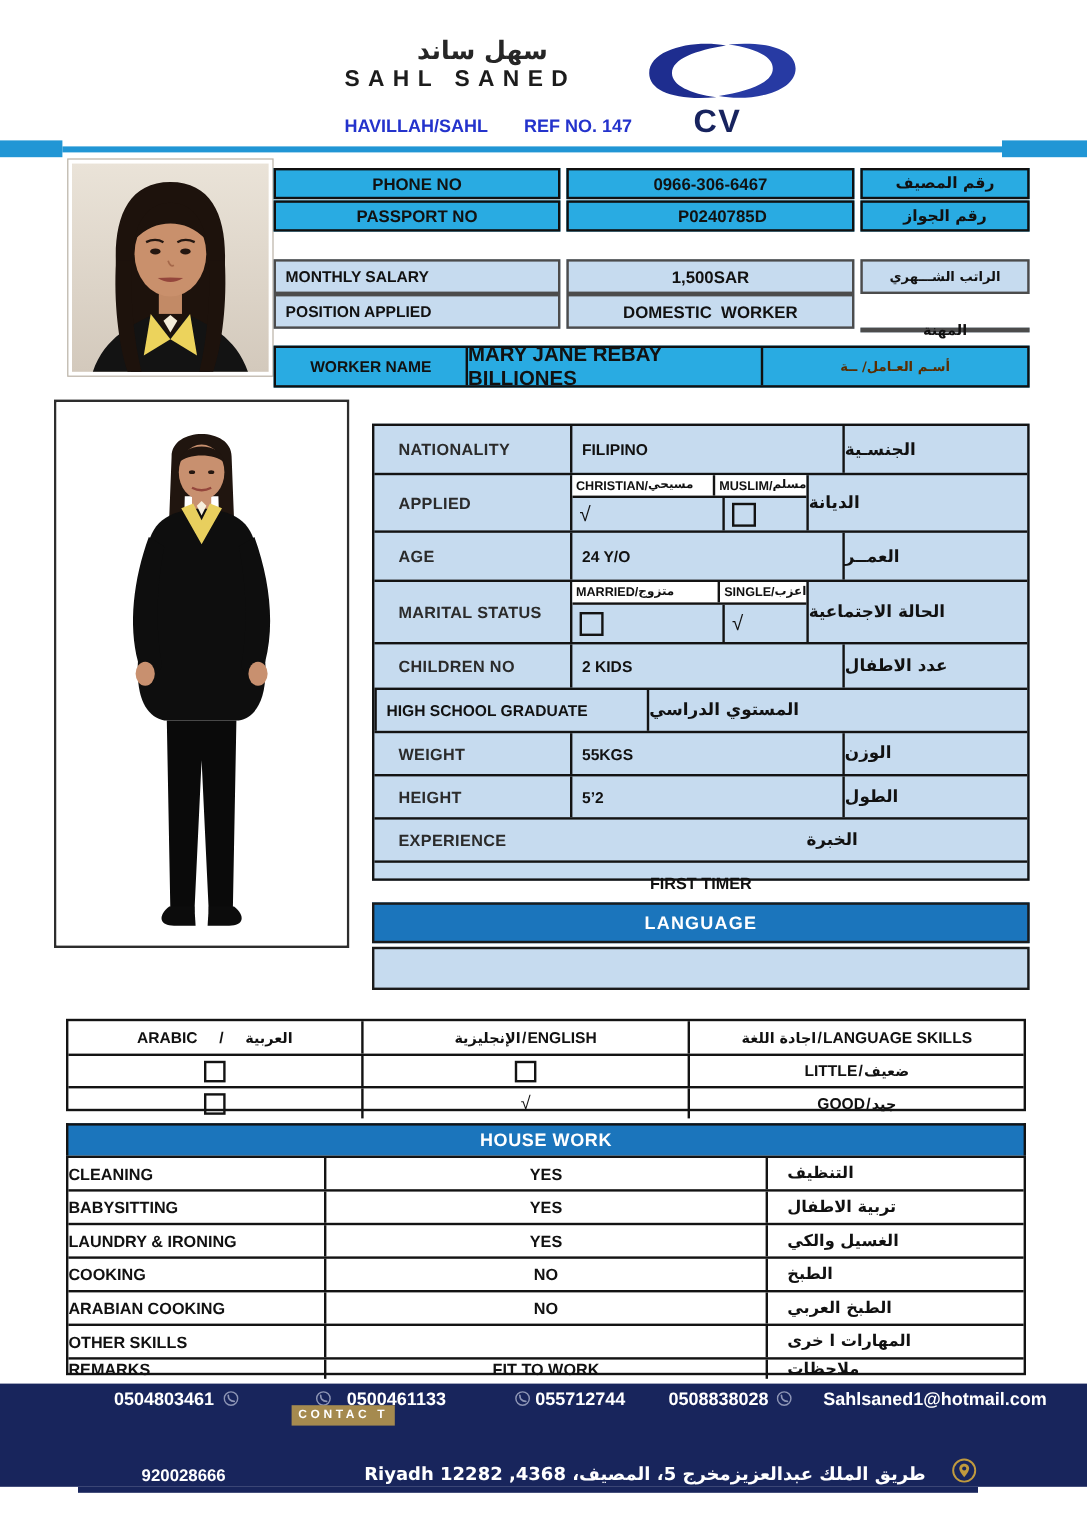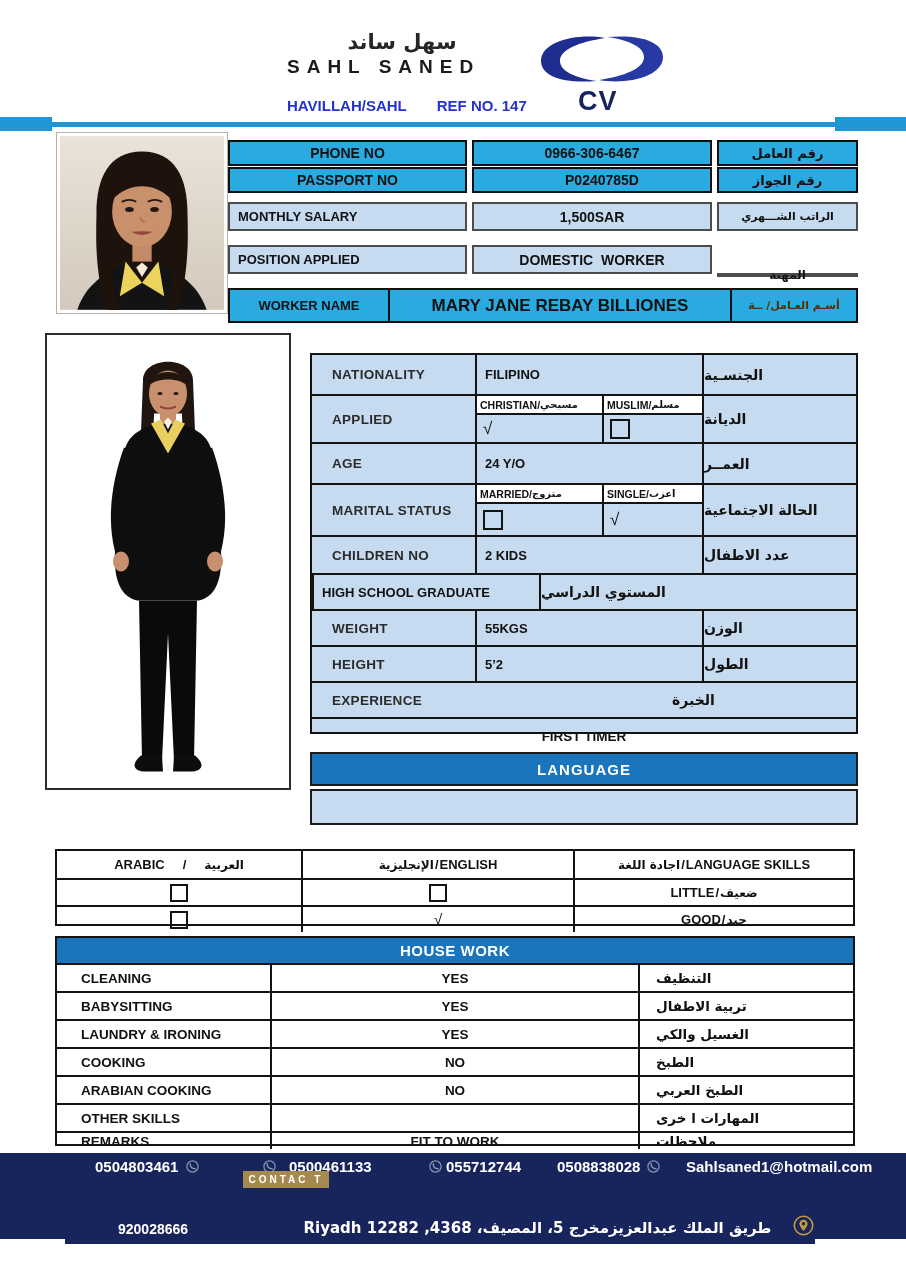--- a/index.html
+++ b/index.html
@@ -28,21 +28,21 @@
   
   .details{border:2px solid #131313;background:#c6dbef;font-weight:bold;}
   .drow{display:flex;border-bottom:2px solid #131313;}
   .drow:last-child{border-bottom:none;}
   .dlab{width:163px;padding-left:20px;display:flex;align-items:center;
         font-size:13.5px;color:#2b2b2b;letter-spacing:.3px;box-sizing:border-box;}
   .dval{width:227px;border-left:2px solid #131313;display:flex;align-items:center;
         padding-left:8px;font-size:13px;box-sizing:border-box;}
   .dar{flex:1;border-left:2px solid #131313;display:flex;align-items:center;
        justify-content:flex-end;padding-right:14px;font-size:14px;box-sizing:border-box;}
-  .subwrap{width:227px;border-left:2px solid #131313;display:flex;flex-direction:column;box-sizing:border-box;}
+  .subwrap{width:197px;border-left:2px solid #131313;display:flex;flex-direction:column;box-sizing:border-box;}
   .subhead{display:flex;background:#ffffff;border-bottom:2px solid #131313;}
   .subbody{display:flex;flex:1;}
   .subc1{width:127px;border-right:2px solid #131313;box-sizing:border-box;}
   .subc2{flex:1;box-sizing:border-box;}
   .sublabel{font-size:10.5px;display:flex;align-items:center;padding-left:3px;height:17px;white-space:nowrap;}
   .sublabel .ar{font-size:10px;}
   .ckcell{display:flex;align-items:center;padding-left:6px;}
   .ckbox{width:16px;height:16px;border:2px solid #131313;display:inline-block;}
   .ckmark{font-size:17px;font-weight:normal;}
 
@@ -58,21 +58,21 @@
   .lsc:last-child{border-right:none;}
   .lsc .ar{font-size:12px;}
   .lsbox{width:14px;height:14px;border:2px solid #131313;display:inline-block;}
 
   
   .hwtitle{background:#1b75bc;border:2px solid #131313;border-bottom:none;color:#fff;
            font-weight:bold;font-size:15px;display:flex;align-items:center;justify-content:center;letter-spacing:.5px;}
   .hwtbl{border:2px solid #131313;font-weight:bold;}
   .hwrow{display:flex;border-bottom:2px solid #131313;}
   .hwrow:last-child{border-bottom:none;}
-  .hwc1{width:215px;display:flex;align-items:center;padding-left:24px;font-size:13.5px;
+  .hwc1{width:215px;display:flex;align-items:center;padding-left:0;font-size:13.5px;
         border-right:2px solid #131313;box-sizing:border-box;}
   .hwc2{width:368px;display:flex;align-items:center;justify-content:center;font-size:13.5px;
         border-right:2px solid #131313;box-sizing:border-box;}
   .hwc3{flex:1;display:flex;align-items:center;justify-content:flex-end;padding-right:12px;
         font-size:13.5px;box-sizing:border-box;margin-left:16px;}
 
   
   .footer{background:#18255c;color:#fff;font-weight:bold;}
   .fitem{position:absolute;font-size:15px;white-space:nowrap;}
   .contactbox{background:#a58a4f;color:#fff;font-size:10px;letter-spacing:3px;
@@ -132,43 +132,43 @@
       <path d="M102,130 L85,152 L108,166 Z" fill="#ecd35c"></path>
       <path d="M79,136 L85,146 L91,136 L85,131 Z" fill="#f4ecd9"></path>
       <path d="M38,84 C36,120 40,155 48,180 L60,180 C53,150 50,115 52,84 Z" fill="#1d120c"></path>
       <path d="M132,84 C134,120 130,155 122,180 L110,180 C117,150 120,115 118,84 Z" fill="#1d120c"></path>
     </svg>
   </div>
 
   <div class="abs flex cyanrow" style="left:228px;top:140px;width:630px;height:26px;">
     <div class="cell" style="width:239px;font-size:14px;">PHONE NO</div>
     <div class="cell" style="width:240px;font-size:14px;">0966-306-6467</div>
-    <div class="cell ar" style="flex:1;font-size:13px;">رقم العامل</div>
+    <div class="cell ar" style="flex:1;font-size:13px;">رقم المصيف</div>
   </div>
   <div class="abs flex cyanrow" style="left:228px;top:167px;width:630px;height:26px;">
     <div class="cell" style="width:239px;font-size:14px;">PASSPORT NO</div>
     <div class="cell" style="width:240px;font-size:14px;padding-left:20px;">P0240785D</div>
     <div class="cell ar" style="flex:1;font-size:13px;">رقم الجواز</div>
   </div>
 
-  <div class="abs flex ltrow cyanrow" style="left:228px;top:202px;width:630px;height:29px;">
+  <div class="abs flex ltrow cyanrow" style="left:228px;top:216px;width:630px;height:29px;">
     <div class="cell" style="width:239px;font-size:13px;justify-content:flex-start;padding-left:8px;">MONTHLY SALARY</div>
     <div class="cell" style="width:240px;font-size:14px;">1,500SAR</div>
     <div class="cell ar" style="flex:1;font-size:11px;">الراتب الشـــهري</div>
   </div>
 
   <div class="abs flex ltrow cyanrow" style="left:228px;top:245px;width:630px;height:29px;">
     <div class="cell" style="width:239px;font-size:13px;justify-content:flex-start;padding-left:8px;">POSITION APPLIED</div>
     <div class="cell" style="width:240px;font-size:14px;white-space:pre;">DOMESTIC  WORKER</div>
     <div class="cell ar" style="flex:1;font-size:12px;margin-top:28px;">المهنة</div>
   </div>
 
   <div class="abs flex workertbl" style="left:228px;top:288px;width:630px;height:35px;">
     <div class="cell" style="width:158px;font-size:13px;">WORKER NAME</div>
-    <div class="cell mid" style="width:344px;font-size:17px;text-align:right;">MARY JANE REBAY BILLIONES</div>
+    <div class="cell mid" style="width:248px;font-size:17px;">MARY JANE REBAY BILLIONES</div>
     <div class="cell ar" style="flex:1;font-size:11px;color:#5a2d00;">أسـم العـامل/ ــة</div>
   </div>
 
   <div class="abs body-frame" style="left:45px;top:333px;width:246px;height:457px;">
     <svg width="242" height="453" viewBox="0 0 242 452">
       <rect width="242" height="452" fill="#ffffff"></rect>
       <path d="M96,45 C96,20 146,20 146,45 L150,148 C150,157 138,157 137,148 L135,78 L107,78 L105,148 C104,157 92,157 92,148 Z" fill="#20150f"></path>
       <ellipse cx="121" cy="58" rx="19" ry="23" fill="#c8906f"></ellipse>
       <path d="M102,50 C104,32 138,32 140,50 C132,42 110,42 102,50 Z" fill="#20150f"></path>
       <ellipse cx="113" cy="58" rx="2.6" ry="1.6" fill="#241711"></ellipse>

